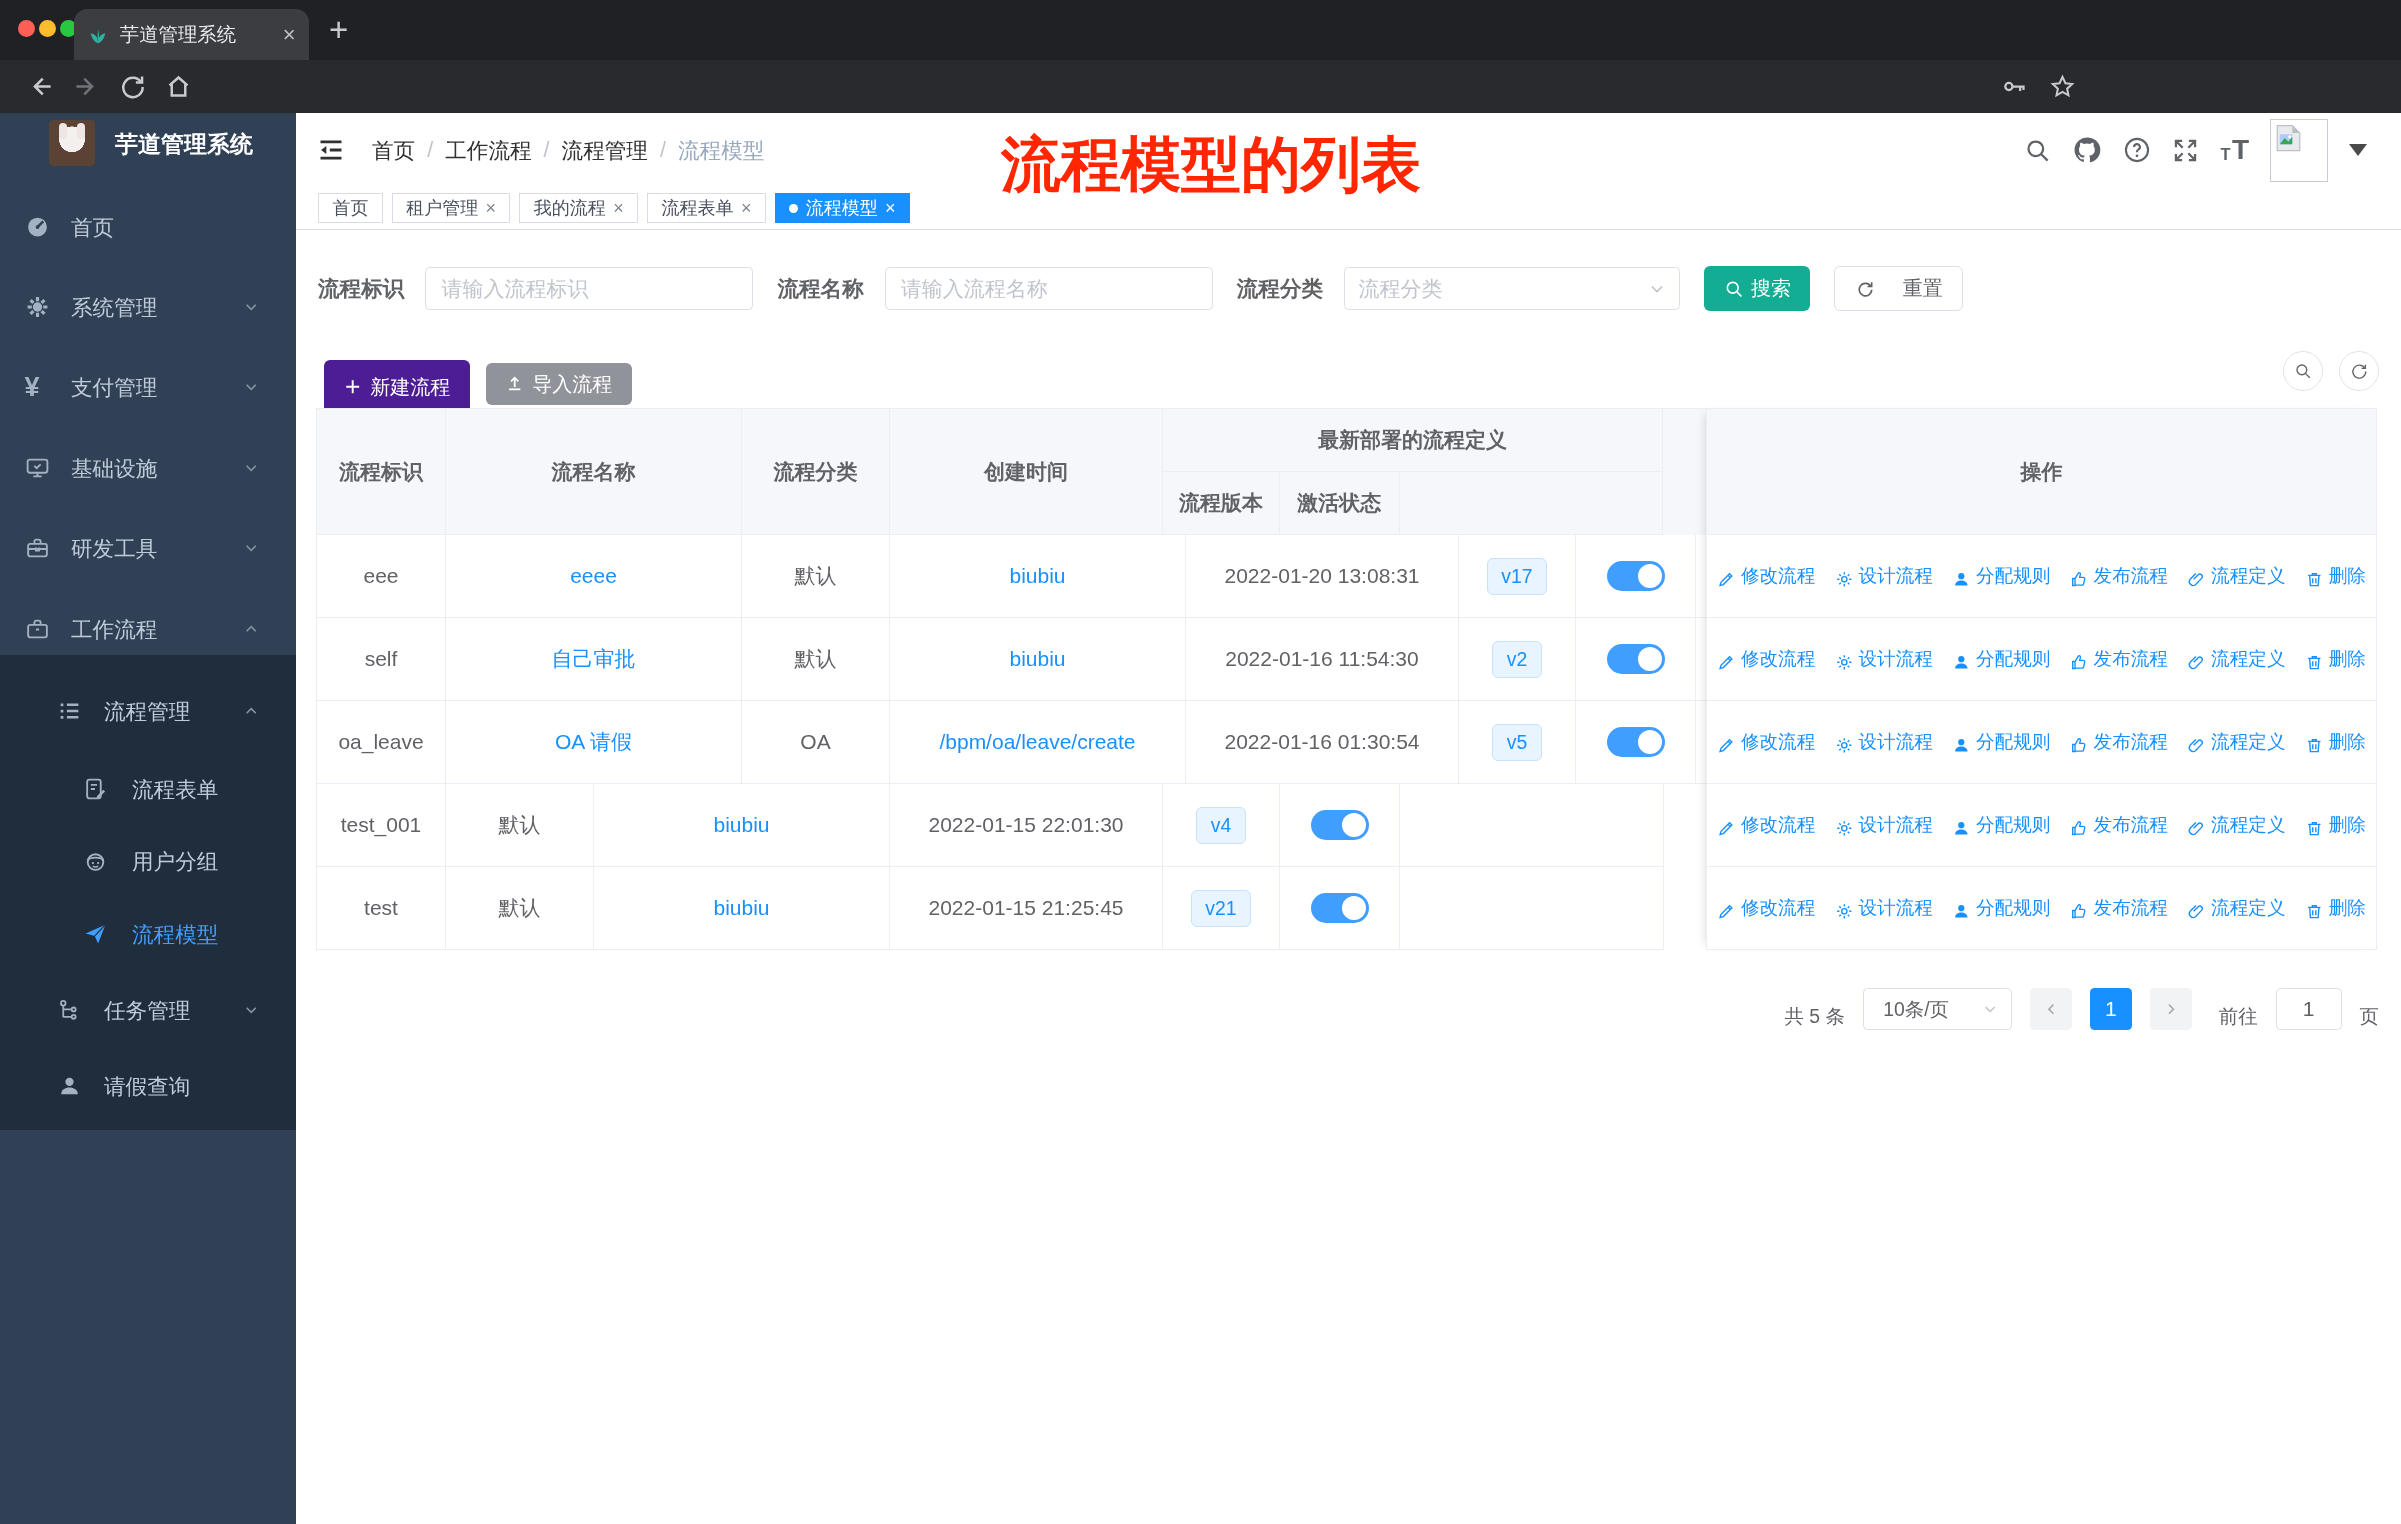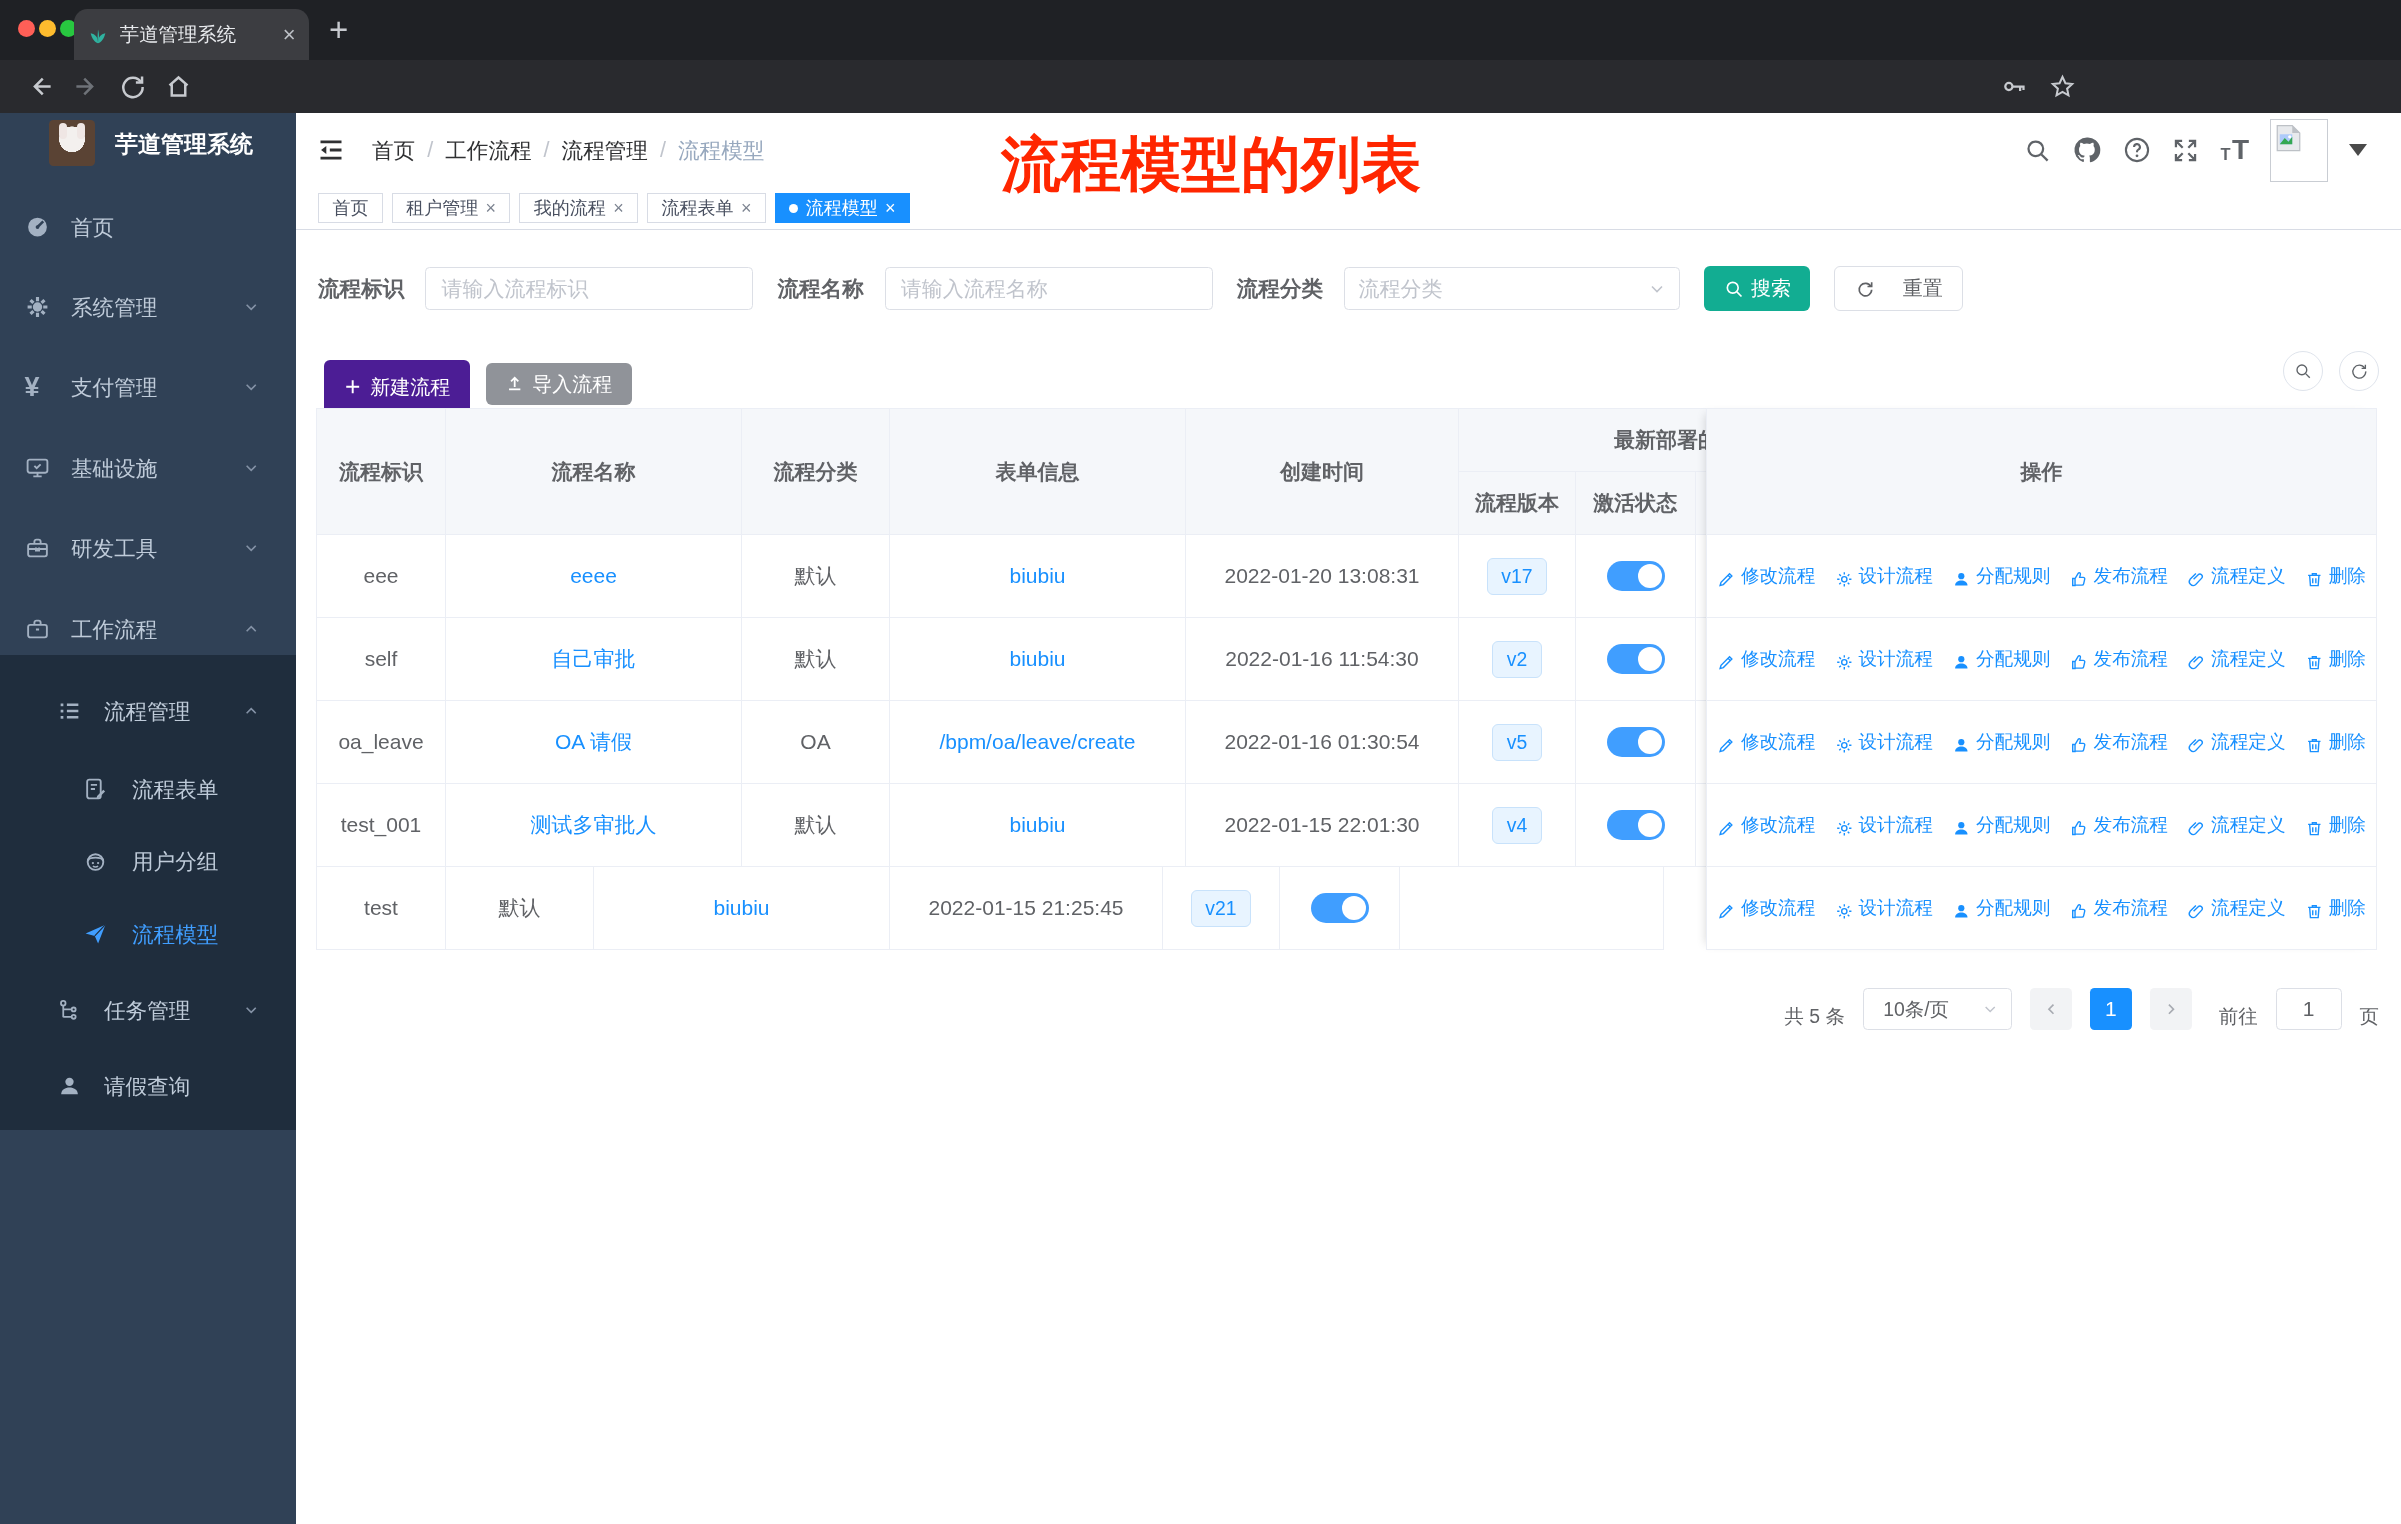--- a/index.html
+++ b/index.html
@@ -445,21 +445,20 @@
           </svg>
         </span>
     </div>
 
     <div class="tbl" style="position:absolute">
       <div style="position:relative">
         <div class="thead">
           <div class="th c1">流程标识</div>
           <div class="th c2">流程名称</div>
           <div class="th c3">流程分类</div>
-          <div class="th c4">表单信息</div>
           <div class="th c5">创建时间</div>
           <div class="gcol">
             <div class="gtop">最新部署的流程定义</div>
             <div class="gbot">
               <div class="th c6">流程版本</div>
               <div class="th c7">激活状态</div>
               <div class="th c8"></div>
             </div>
           </div>
         </div>
@@ -516,23 +515,20 @@
               <span class="vtag">v5</span>
             </div>
           <div class="td c7">
               <span class="switch"></span>
             </div>
           <div class="td c8"></div>
         </div>
 
         <div class="trow">
           <div class="td c1">test_001</div>
-          <div class="td c2">
-              <span class="link">测试多审批人</span>
-            </div>
           <div class="td c3">默认</div>
           <div class="td c4">
               <span class="link">biubiu</span>
             </div>
           <div class="td c5">2022-01-15 22:01:30</div>
           <div class="td c6">
               <span class="vtag">v4</span>
             </div>
           <div class="td c7">
               <span class="switch"></span>

